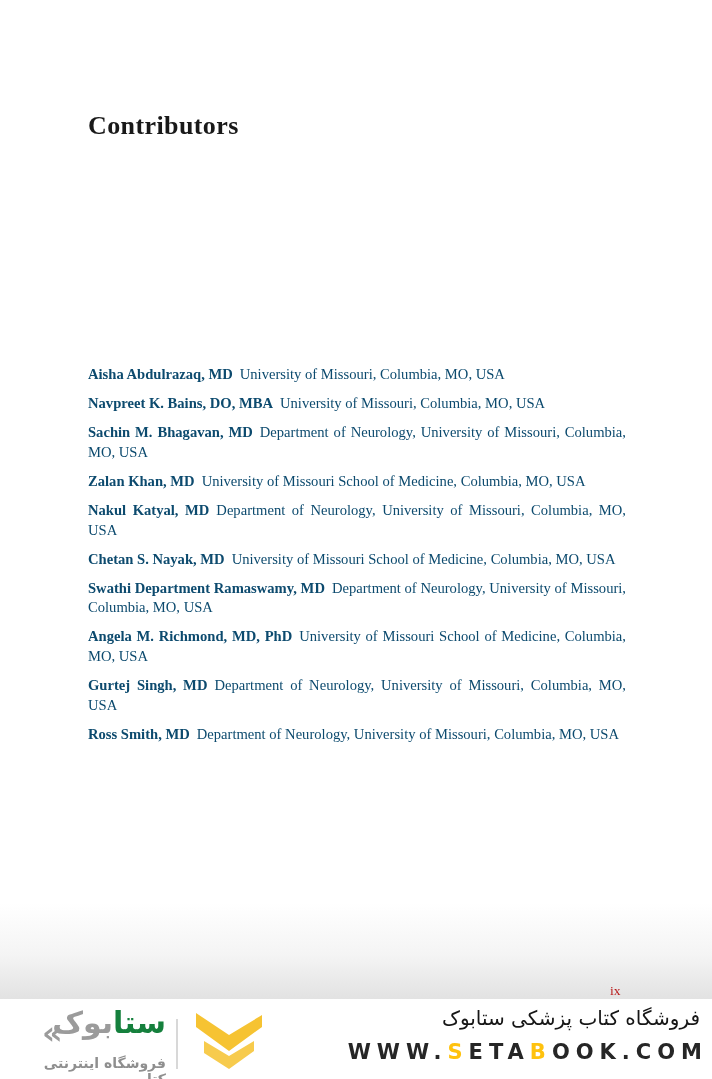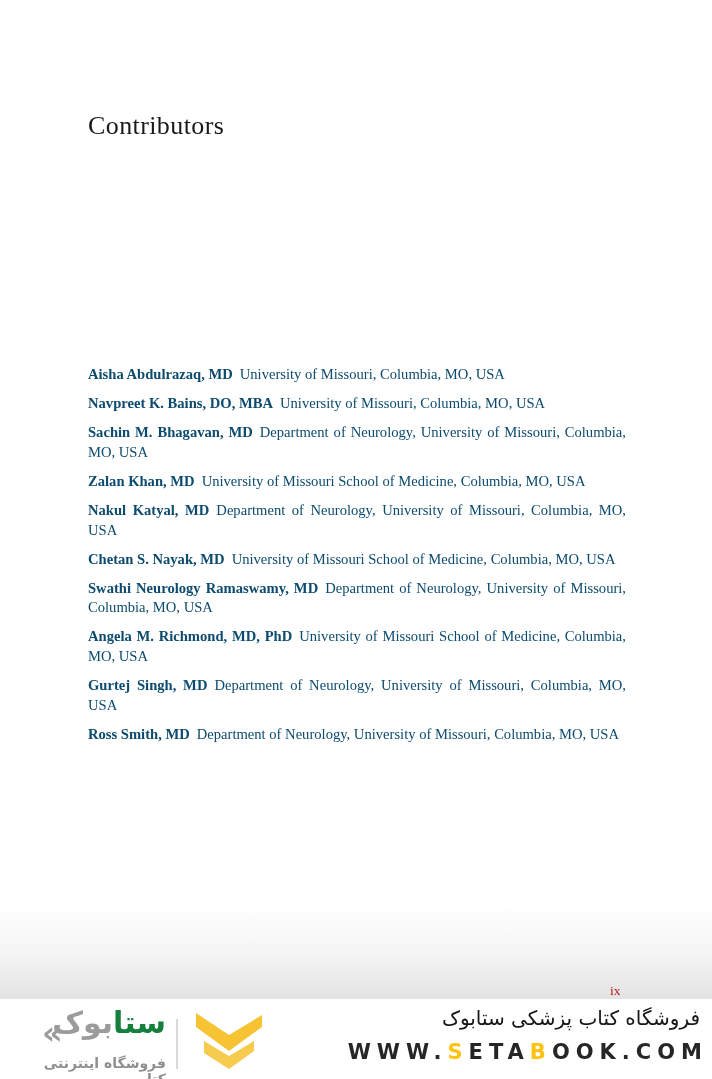--- a/index.html
+++ b/index.html
@@ -6,21 +6,21 @@
   .page{
     position:relative;
     width:712px;height:1079px;
     background:#ffffff;
     overflow:hidden;
     font-family:"Liberation Serif", serif;
   }
   
   .doc-title{
     position:absolute;left:88px;top:95px;
-    font-size:26px;font-weight:normal;color:#191919;
+    font-size:26px;font-weight:bold;color:#191919;
     letter-spacing:.4px;line-height:1.1;
   }
   .contrib-list{
     position:absolute;left:88px;top:365px;width:538px;
   }
   .entry{
     margin:0 0 9.5px 0;
     font-size:14.6px;line-height:19.6px;color:#0c4a6e;
     text-align:justify;
   }
@@ -85,21 +85,21 @@
 
   <h1 class="doc-title">Contributors</h1>
 
   <div class="contrib-list">
     <p class="entry"><b>Aisha Abdulrazaq, MD</b><span class="gap"></span><span>University of Missouri, Columbia, MO, USA</span></p>
     <p class="entry"><b>Navpreet K. Bains, DO, MBA</b><span class="gap"></span><span>University of Missouri, Columbia, MO, USA</span></p>
     <p class="entry"><b>Sachin M. Bhagavan, MD</b><span class="gap"></span><span>Department of Neurology, University of Missouri, Columbia, MO, USA</span></p>
     <p class="entry"><b>Zalan Khan, MD</b><span class="gap"></span><span>University of Missouri School of Medicine, Columbia, MO, USA</span></p>
     <p class="entry"><b>Nakul Katyal, MD</b><span class="gap"></span><span>Department of Neurology, University of Missouri, Columbia, MO, USA</span></p>
     <p class="entry"><b>Chetan S. Nayak, MD</b><span class="gap"></span><span>University of Missouri School of Medicine, Columbia, MO, USA</span></p>
-    <p class="entry"><b>Swathi Neurology Ramaswamy, MD</b><span class="gap"></span><span>Department of Neurology, University of Missouri, Columbia, MO, USA</span></p>
+    <p class="entry"><b>Swathi Department Ramaswamy, MD</b><span class="gap"></span><span>Department of Neurology, University of Missouri, Columbia, MO, USA</span></p>
     <p class="entry"><b>Angela M. Richmond, MD, PhD</b><span class="gap"></span><span>University of Missouri School of Medicine, Columbia, MO, USA</span></p>
     <p class="entry"><b>Gurtej Singh, MD</b><span class="gap"></span><span>Department of Neurology, University of Missouri, Columbia, MO, USA</span></p>
     <p class="entry"><b>Ross Smith, MD</b><span class="gap"></span><span>Department of Neurology, University of Missouri, Columbia, MO, USA</span></p>
   </div>
 
   <div class="shadow-band"></div>
 
   <div class="page-number">ix</div>
 
   <div class="footer">

